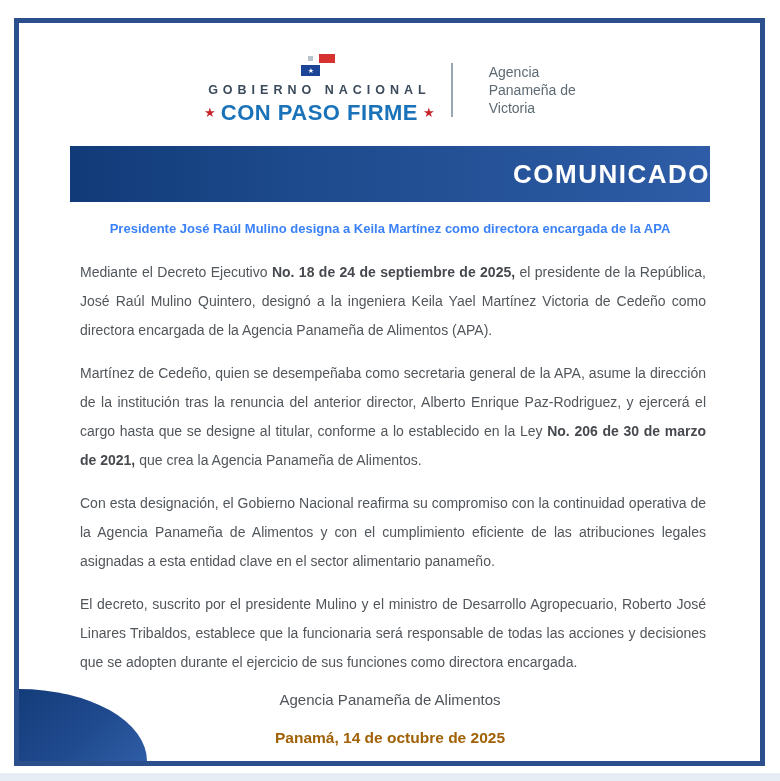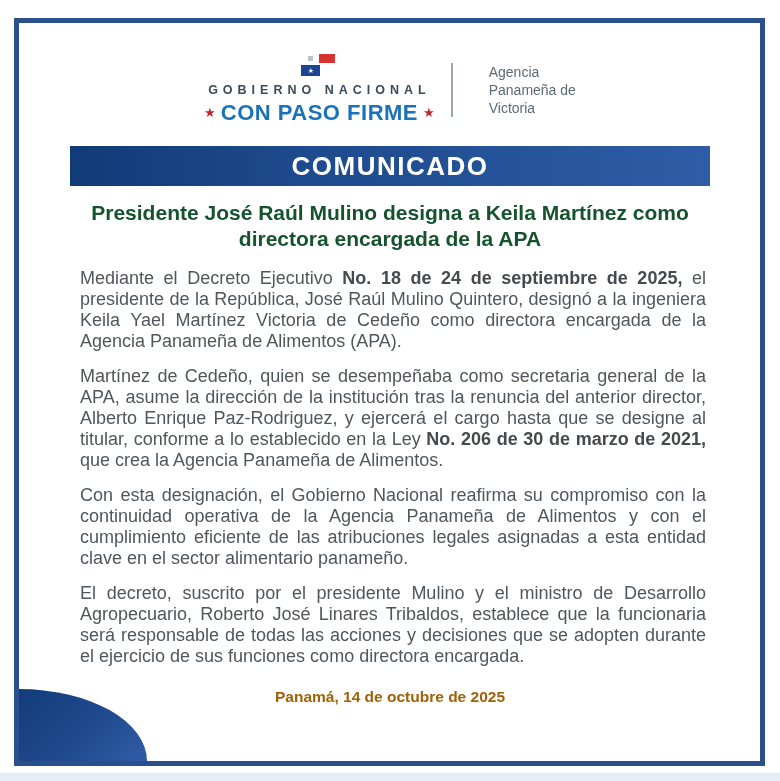--- a/index.html
+++ b/index.html
@@ -82,47 +82,47 @@
     font-size: 14px;
     line-height: 18px;
     color: #5d6a73;
     text-align: left;
     margin-left: 20px;
   }
 
   
   .banner {
     margin: 20px auto 0;
-    width: 640px; height: 40px;
+    width: 640px; height: 56px;
     background: linear-gradient(90deg, #113a78 0%, #1d4a8c 35%, #2e5ca6 100%);
-    display: flex; align-items: center; justify-content: center;
+    display: flex; align-items: center; justify-content: flex-end;
   }
   .banner-title {
     color: #ffffff;
     font-size: 26px;
     font-weight: 800;
     letter-spacing: 1.5px;
   }
 
   
   .headline {
     margin: 14px 80px 0;
     text-align: center;
-    font-size: 21px;
+    font-size: 13px;
     font-weight: 700;
     line-height: 26px;
-    color: #14532d;
+    color: #3b82f6;
   }
 
   
   .body-text { margin: 16px 74px 0 80px; }
   .para {
     text-align: justify;
-    font-size: 18px;
-    line-height: 21px;
+    font-size: 14px;
+    line-height: 29px;
     color: #51565b;
     margin-bottom: 14px;
   }
   .seg-bold { font-weight: 700; color: #46494e; }
 
   
   .signature {
     margin-top: 9px;
     text-align: center;
     font-size: 15px;
@@ -173,15 +173,16 @@
 
   <h1 class="headline">Presidente José Raúl Mulino designa a Keila Martínez como directora encargada de la APA</h1>
 
   <div class="body-text">
     <p class="para"><span>Mediante el Decreto Ejecutivo </span><span class="seg-bold">No. 18 de 24 de septiembre de 2025,</span><span> el presidente de la República, José Raúl Mulino Quintero, designó a la ingeniera Keila Yael Martínez Victoria de Cedeño como directora encargada de la Agencia Panameña de Alimentos (APA).</span></p>
     <p class="para"><span>Martínez de Cedeño, quien se desempeñaba como secretaria general de la APA, asume la dirección de la institución tras la renuncia del anterior director, Alberto Enrique Paz-Rodriguez, y ejercerá el cargo hasta que se designe al titular, conforme a lo establecido en la Ley </span><span class="seg-bold">No. 206 de 30 de marzo de 2021,</span><span> que crea la Agencia Panameña de Alimentos.</span></p>
     <p class="para"><span>Con esta designación, el Gobierno Nacional reafirma su compromiso con la continuidad operativa de la Agencia Panameña de Alimentos y con el cumplimiento eficiente de las atribuciones legales asignadas a esta entidad clave en el sector alimentario panameño.</span></p>
     <p class="para"><span>El decreto, suscrito por el presidente Mulino y el ministro de Desarrollo Agropecuario, Roberto José Linares Tribaldos, establece que la funcionaria será responsable de todas las acciones y decisiones que se adopten durante el ejercicio de sus funciones como directora encargada.</span></p>
   </div>
 
+  <div class="signature">Agencia Panameña de Alimentos</div>
   <div class="dateline">Panamá, 14 de octubre de 2025</div>
 
 </div>
 
 </body></html>

